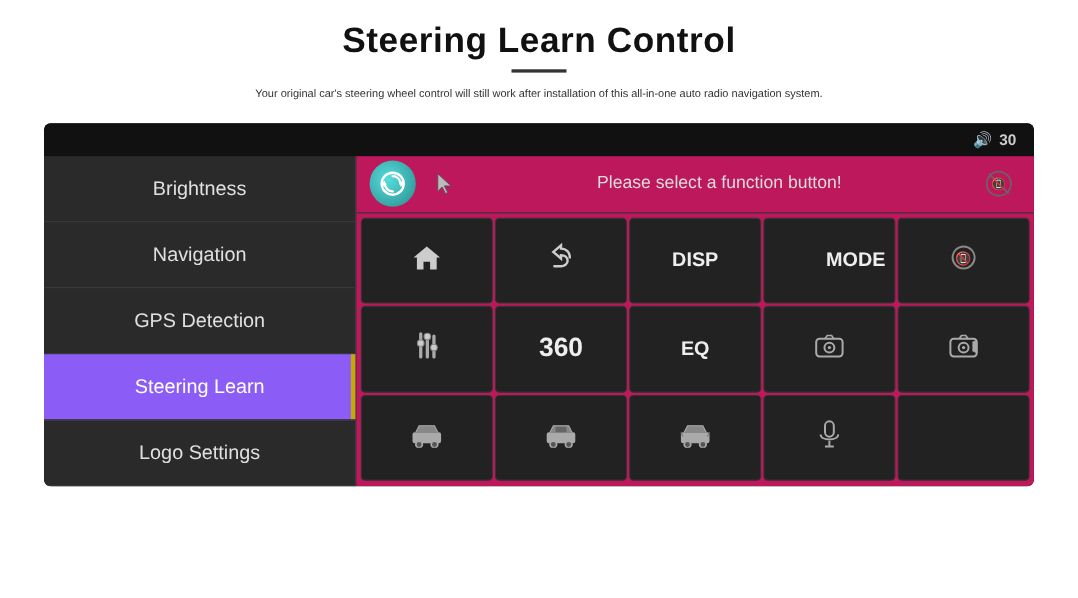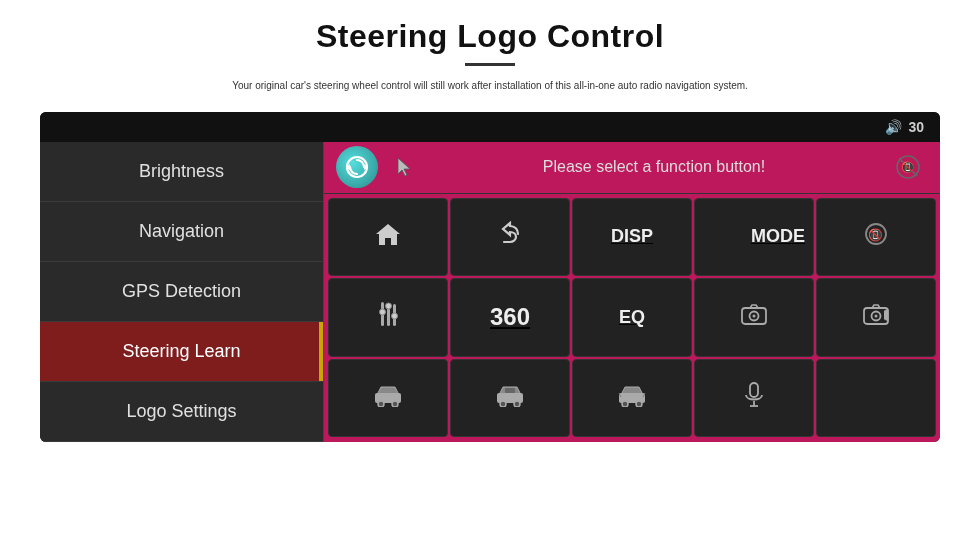--- a/index.html
+++ b/index.html
@@ -97,21 +97,21 @@
       align-items: center;
       justify-content: center;
       font-size: 18px;
       color: #e0e0e0;
       cursor: pointer;
       border-bottom: 1px solid #3a3a3a;
       position: relative;
     }
 
     .menu-item.active {
-      background: #7f1d1d;
+      background: #8b5cf6;
       color: #fff;
     }
 
     .menu-item.active::after {
       content: '';
       position: absolute;
       right: 0;
       top: 0;
       bottom: 0;
       width: 4px;
@@ -167,21 +167,20 @@
     }
 
     
     .function-grid {
       display: grid;
       grid-template-columns: repeat(5, 1fr);
       grid-template-rows: repeat(3, 1fr);
       flex: 1;
       padding: 4px;
       gap: 2px;
-      text-decoration: underline;
     }
 
     .func-btn {
       display: flex;
       flex-direction: column;
       align-items: center;
       justify-content: center;
       background: #222;
       border: 1px solid #333;
       border-radius: 4px;
@@ -207,21 +206,21 @@
       height: 40px;
       display: flex;
       align-items: center;
       justify-content: center;
     }
   </style>
 </head>
 <body>
 
 <div class="page-wrapper">
-  <h1 class="page-title">Steering Logo Control</h1>
+  <h1 class="page-title">Steering Learn Control</h1>
   <div class="title-divider"></div>
   <p class="page-subtitle">Your original car's steering wheel control will still work after installation of this all-in-one auto radio navigation system.</p>
 
   <div class="car-ui">
 
     <div class="top-bar">
       <span class="volume-icon">🔊</span>
       <span class="volume-value">30</span>
     </div>
 

